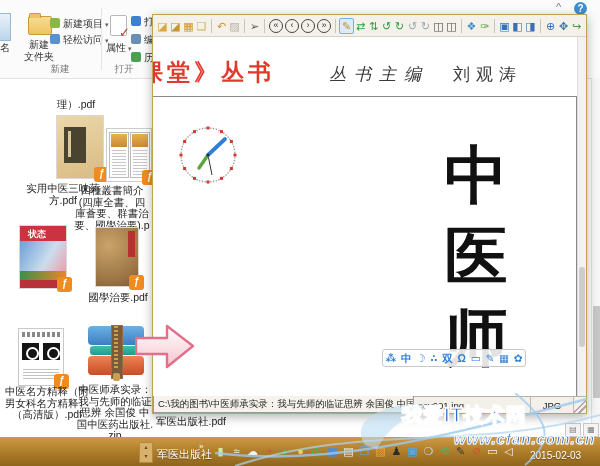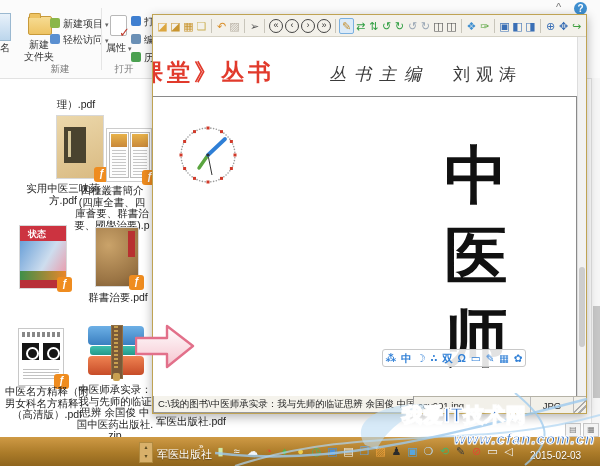--- a/index.html
+++ b/index.html
@@ -171,21 +171,21 @@
       <div class="b2"></div>
     <div class="b3"></div>
       <div class="b4"></div>
     <div class="badge">ƒ</div>
   </div>
 
   <div class="abs thumb cov4" style="left:96px;top:228px;width:42px;height:58px;">
     <div class="sp"></div>
     <div class="badge">ƒ</div>
   </div>
-  <div class="abs flabel" style="left:84px;top:292px;width:68px;">群書治要.pdf</div>
+  <div class="abs flabel" style="left:84px;top:292px;width:68px;">國學治要.pdf</div>
 
   <div class="abs cov5" style="left:18px;top:328px;width:44px;height:56px;">
     <div class="t"></div>
       <div class="s1"></div>
     <div class="s2"></div>
       <div class="b"></div>
     <div class="badge">ƒ</div>
   </div>
   <div class="abs flabel" style="left:4px;top:386px;width:86px;">中医名方精释（附男女科名方精释）（高清版）.pdf</div>
 

